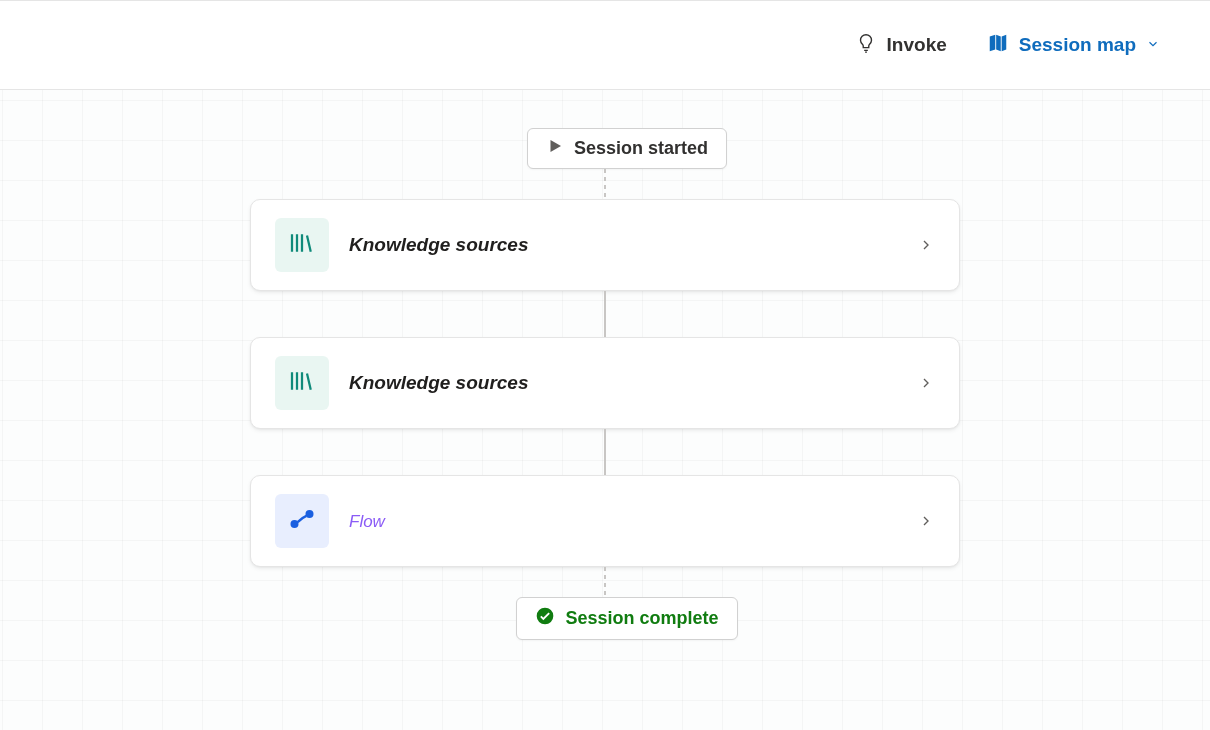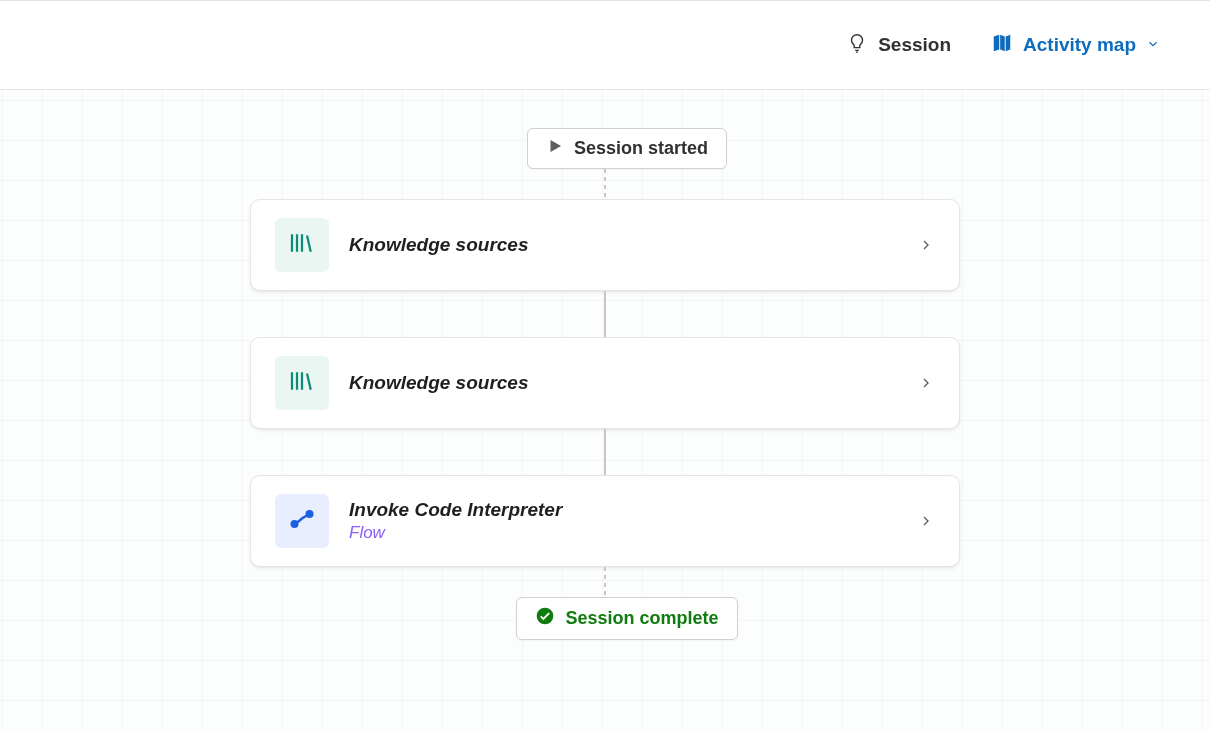--- a/index.html
+++ b/index.html
@@ -103,29 +103,29 @@
 <body>
 
 <div class="header">
   <div class="header-btn review">
     <span>
       <svg width="22" height="22" viewBox="0 0 24 24" fill="none" stroke="#323130" stroke-width="1.5">
         <path d="M12 3a6 6 0 0 0-6 6c0 2.2 1.2 3.8 2.5 5 .5.5.5 1.2.5 1.8V17h6v-1.2c0-.6 0-1.3.5-1.8 1.3-1.2 2.5-2.8 2.5-5a6 6 0 0 0-6-6z"></path>
         <path d="M10 20h4M11 22h2"></path>
       </svg>
     </span>
-    <span>Session</span>
+    <span>Invoke</span>
   </div>
   <div class="header-btn activity-map">
     <span>
       <svg width="22" height="22" viewBox="0 0 24 24" fill="#0f6cbd">
         <path d="M3 5l6-2v16l-6 2V5zm7-2l5 2v16l-5-2V3zm6 2l5-2v16l-5 2V5z"></path>
       </svg>
     </span>
-    <span>Activity map</span>
+    <span>Session map</span>
     <span>
       <svg width="14" height="14" viewBox="0 0 24 24" fill="none" stroke="#0f6cbd" stroke-width="2">
           <path d="M6 9l6 6 6-6"></path>
         </svg>
     </span>
   </div>
 </div>
 
 <div class="canvas">
 
@@ -184,21 +184,20 @@
     <div class="icon-tile flow">
       <span>
         <svg width="30" height="30" viewBox="0 0 24 24" fill="none">
           <circle cx="6" cy="16" r="3.2" fill="#1a5fe0"></circle>
           <circle cx="18" cy="8" r="3.2" fill="#1a5fe0"></circle>
           <path d="M8.5 14.5 Q12 11 15.5 9.5" stroke="#1a5fe0" stroke-width="2" fill="none"></path>
         </svg>
       </span>
     </div>
     <div class="card-content">
-      <div class="card-title">Invoke Code Interpreter</div>
       <div class="card-subtitle">Flow</div>
     </div>
     <div class="chevron-right">
       <svg width="16" height="16" viewBox="0 0 24 24" fill="none" stroke="#605e5c" stroke-width="2">
           <path d="M9 6l6 6-6 6"></path>
         </svg>
     </div>
   </div>
 
   <div class="connector dashed"></div>

